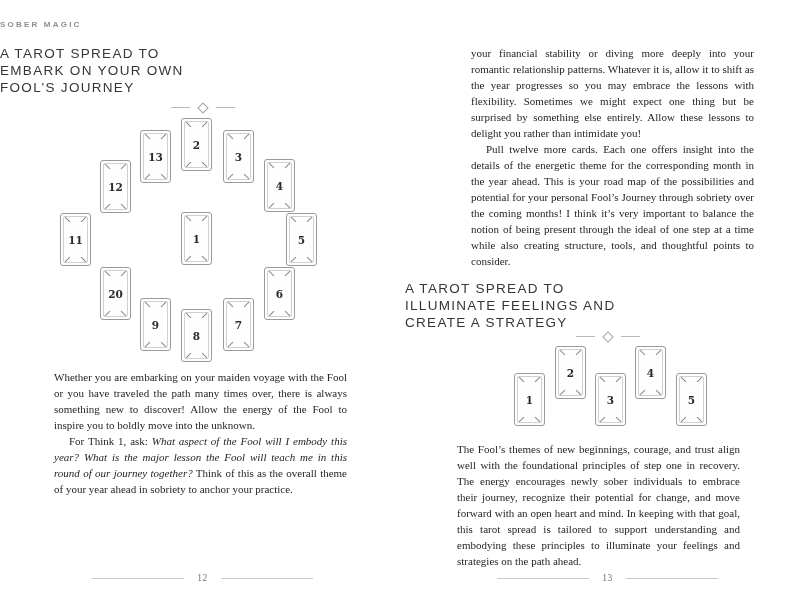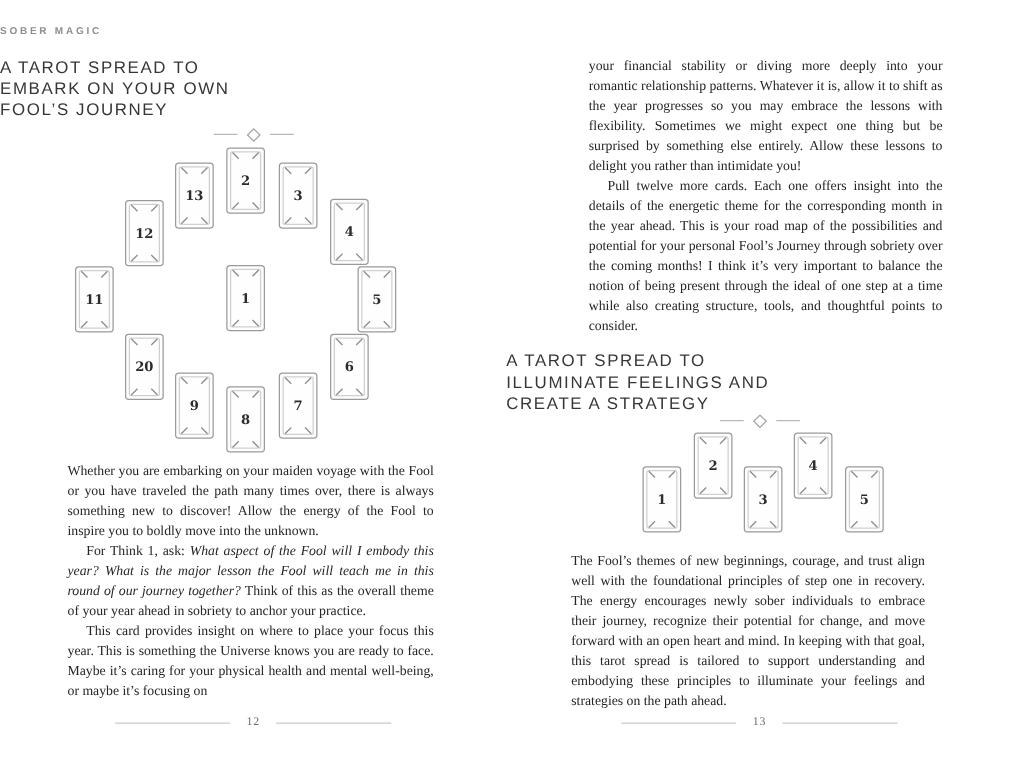--- a/index.html
+++ b/index.html
@@ -198,21 +198,20 @@
           <span class="corner tl"></span>
           <span class="corner tr"></span>
           <span class="corner bl"></span>
           <span class="corner br"></span>
         </div>
     </div>
 
     <div class="body">
       <p>Whether you are embarking on your maiden voyage with the Fool or you have traveled the path many times over, there is always something new to discover! Allow the energy of the Fool to inspire you to boldly move into the unknown.</p>
       <p class="indent"><span>For Think 1, ask: </span><span class="ital">What aspect of the Fool will I embody this year? What is the major lesson the Fool will teach me in this round of our journey together?</span><span> Think of this as the overall theme of your year ahead in sobriety to anchor your practice.</span></p>
-      <p class="indent">This card provides insight on where to place your focus this year. This is something the Universe knows you are ready to face. Maybe it’s caring for your physical health and mental well-being, or maybe it’s focusing on</p>
     </div>
 
     <div class="footer">
       <span class="rule"></span>
       <span class="pnum">12</span>
       <span class="rule"></span>
     </div>
   </div>
 
   <div class="page right">

